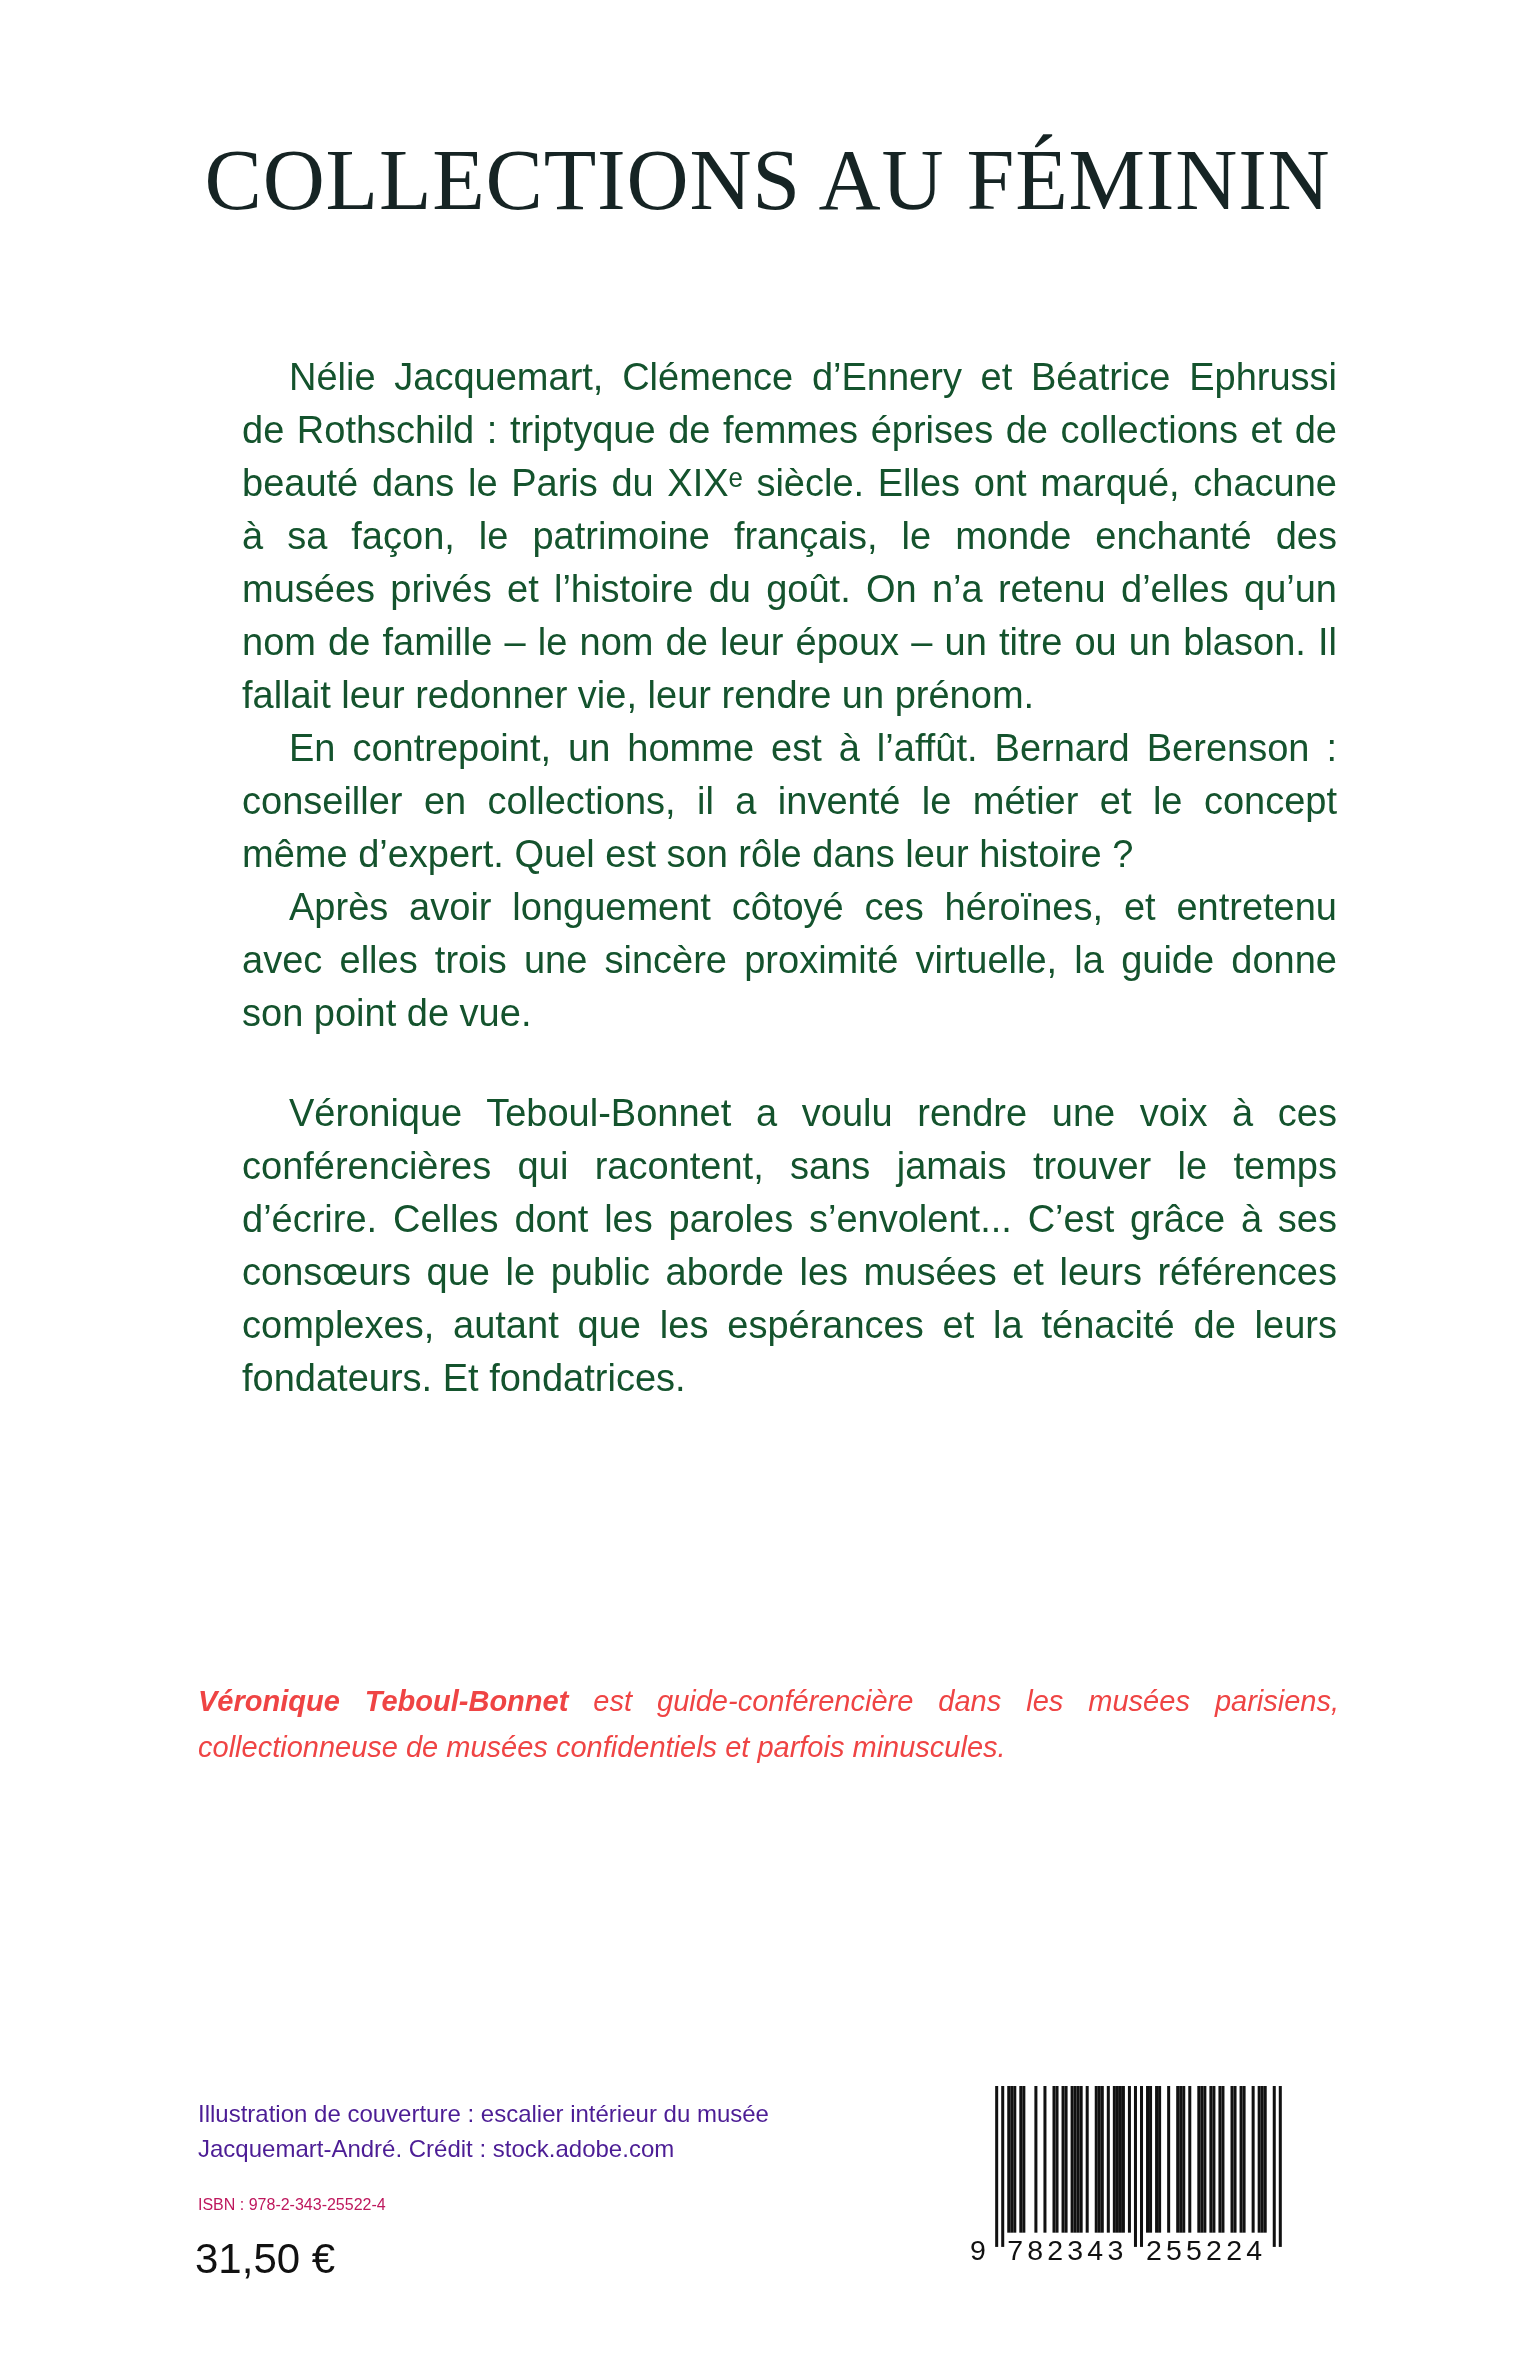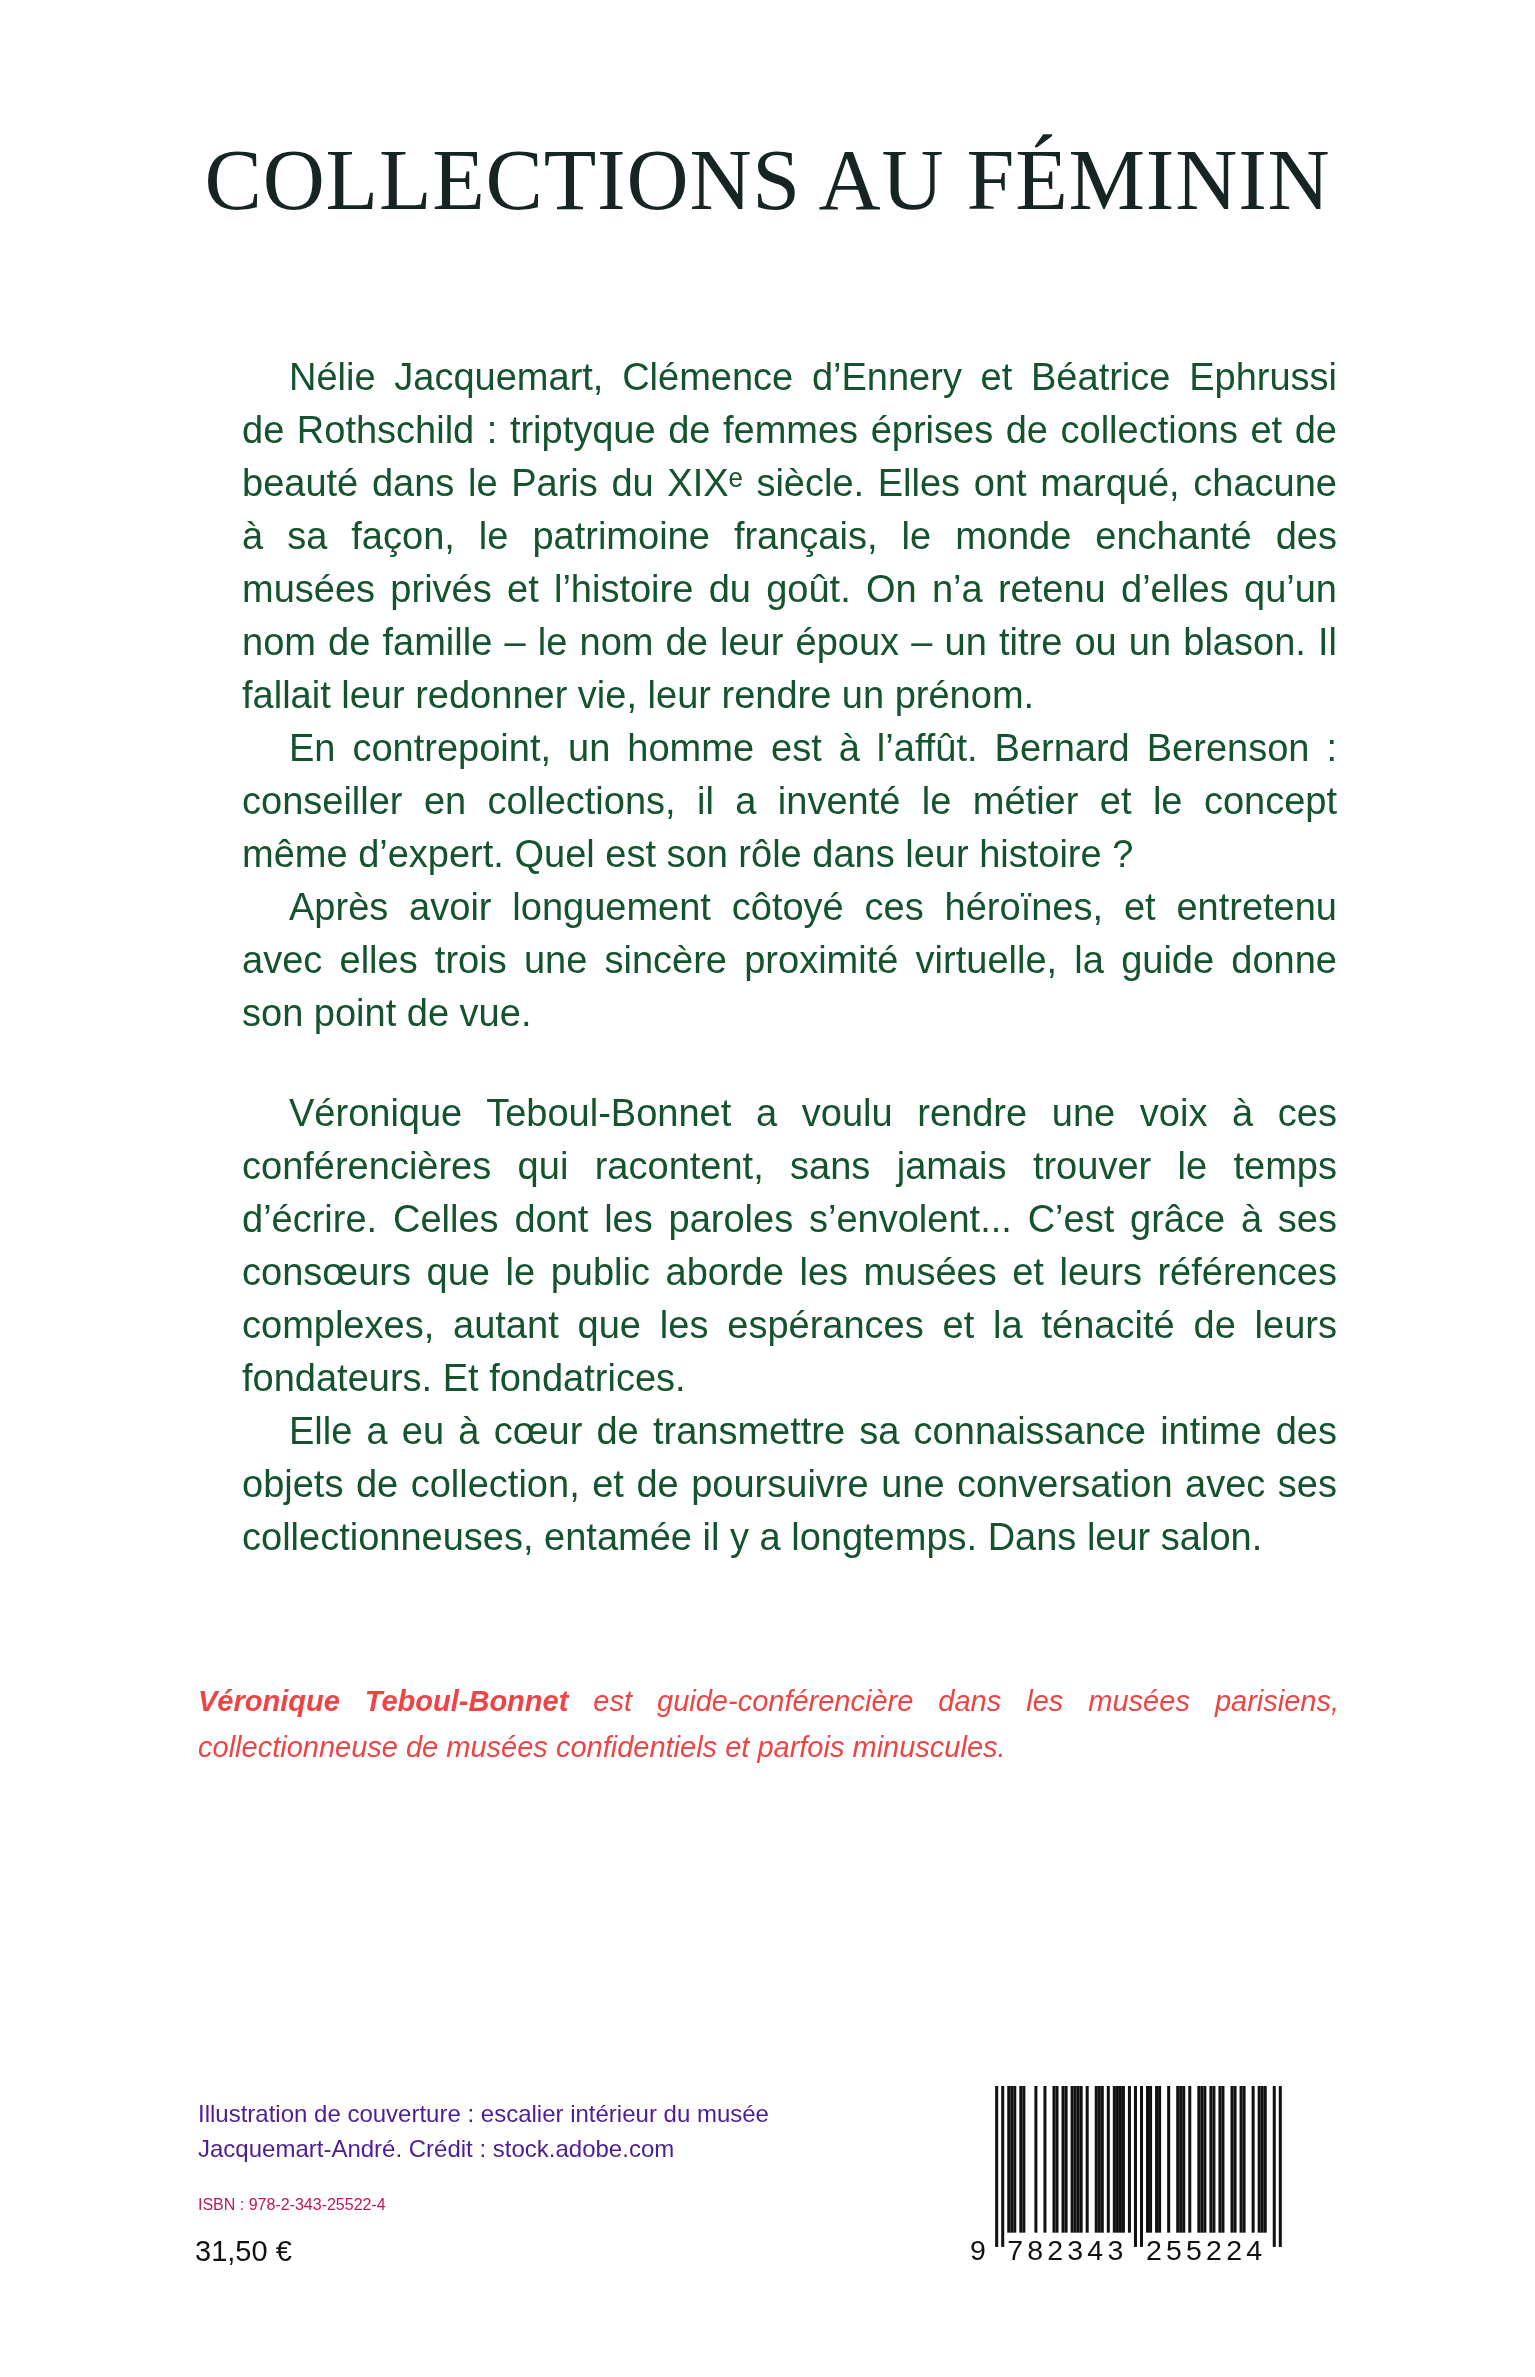--- a/index.html
+++ b/index.html
@@ -19,38 +19,37 @@
     position: absolute; left: 198px; width: 1141px; top: 1678px;
     font-family: "Liberation Sans", sans-serif; font-style: italic; font-size: 29px; line-height: 46px;
     color: #ef4444; text-align: justify; margin: 0;
   }
   .bio b { font-weight: bold; }
   .credit {
     position: absolute; left: 198px; top: 2096px; width: 688px;
     font-family: "Liberation Sans", sans-serif; font-size: 24px; line-height: 35px; color: #4c1d95;
   }
   .isbn { position: absolute; left: 198px; top: 2196px; font-family: "Liberation Sans", sans-serif; font-size: 16px; color: #be185d; }
-  .price { position: absolute; left: 195px; top: 2235px; font-family: "Liberation Sans", sans-serif; font-size: 29px; color: #111; }
+  .price { position: absolute; left: 195px; top: 2235px; font-family: "Liberation Sans", sans-serif; font-size: 42px; color: #111; }
   .barcode { position: absolute; left: 965px; top: 2086px; width: 352px; height: 176px; }
   .barcode svg { display: block; }
 </style>
 </head>
 <body>
 
 <h1 class="title">COLLECTIONS AU FÉMININ</h1>
 
 <div class="body-text" style="top:351px;">
   <p>Nélie Jacquemart, Clémence d’Ennery et Béatrice Ephrussi de Rothschild : triptyque de femmes éprises de collections et de beauté dans le Paris du XIXᵉ siècle. Elles ont marqué, chacune à sa façon, le patrimoine français, le monde enchanté des musées privés et l’histoire du goût. On n’a retenu d’elles qu’un nom de famille – le nom de leur époux – un titre ou un blason. Il fallait leur redonner vie, leur rendre un prénom.</p>
   <p>En contrepoint, un homme est à l’affût. Bernard Berenson : conseiller en collections, il a inventé le métier et le concept même d’expert. Quel est son rôle dans leur histoire ?</p>
   <p>Après avoir longuement côtoyé ces héroïnes, et entretenu avec elles trois une sincère proximité virtuelle, la guide donne son point de vue.</p>
 </div>
 
 <div class="body-text" style="top:1087px;">
   <p>Véronique Teboul-Bonnet a voulu rendre une voix à ces conférencières qui racontent, sans jamais trouver le temps d’écrire. Celles dont les paroles s’envolent... C’est grâce à ses consœurs que le public aborde les musées et leurs références complexes, autant que les espérances et la ténacité de leurs fondateurs. Et fondatrices.</p>
-  <p>Elle a eu à cœur de transmettre sa connaissance intime des objets de collection, et de poursuivre une conversation avec ses collectionneuses, entamée il y a longtemps. Dans leur salon.</p>
 </div>
 
 <p class="bio"><b>Véronique Teboul-Bonnet</b><span> est guide-conférencière dans les musées parisiens, collectionneuse de musées confidentiels et parfois minuscules.</span></p>
 
 <div class="credit">
   <div>Illustration de couverture : escalier intérieur du musée</div>
   <div>Jacquemart-André. Crédit : stock.adobe.com</div>
 </div>
 
 <div class="isbn">ISBN : 978-2-343-25522-4</div>

